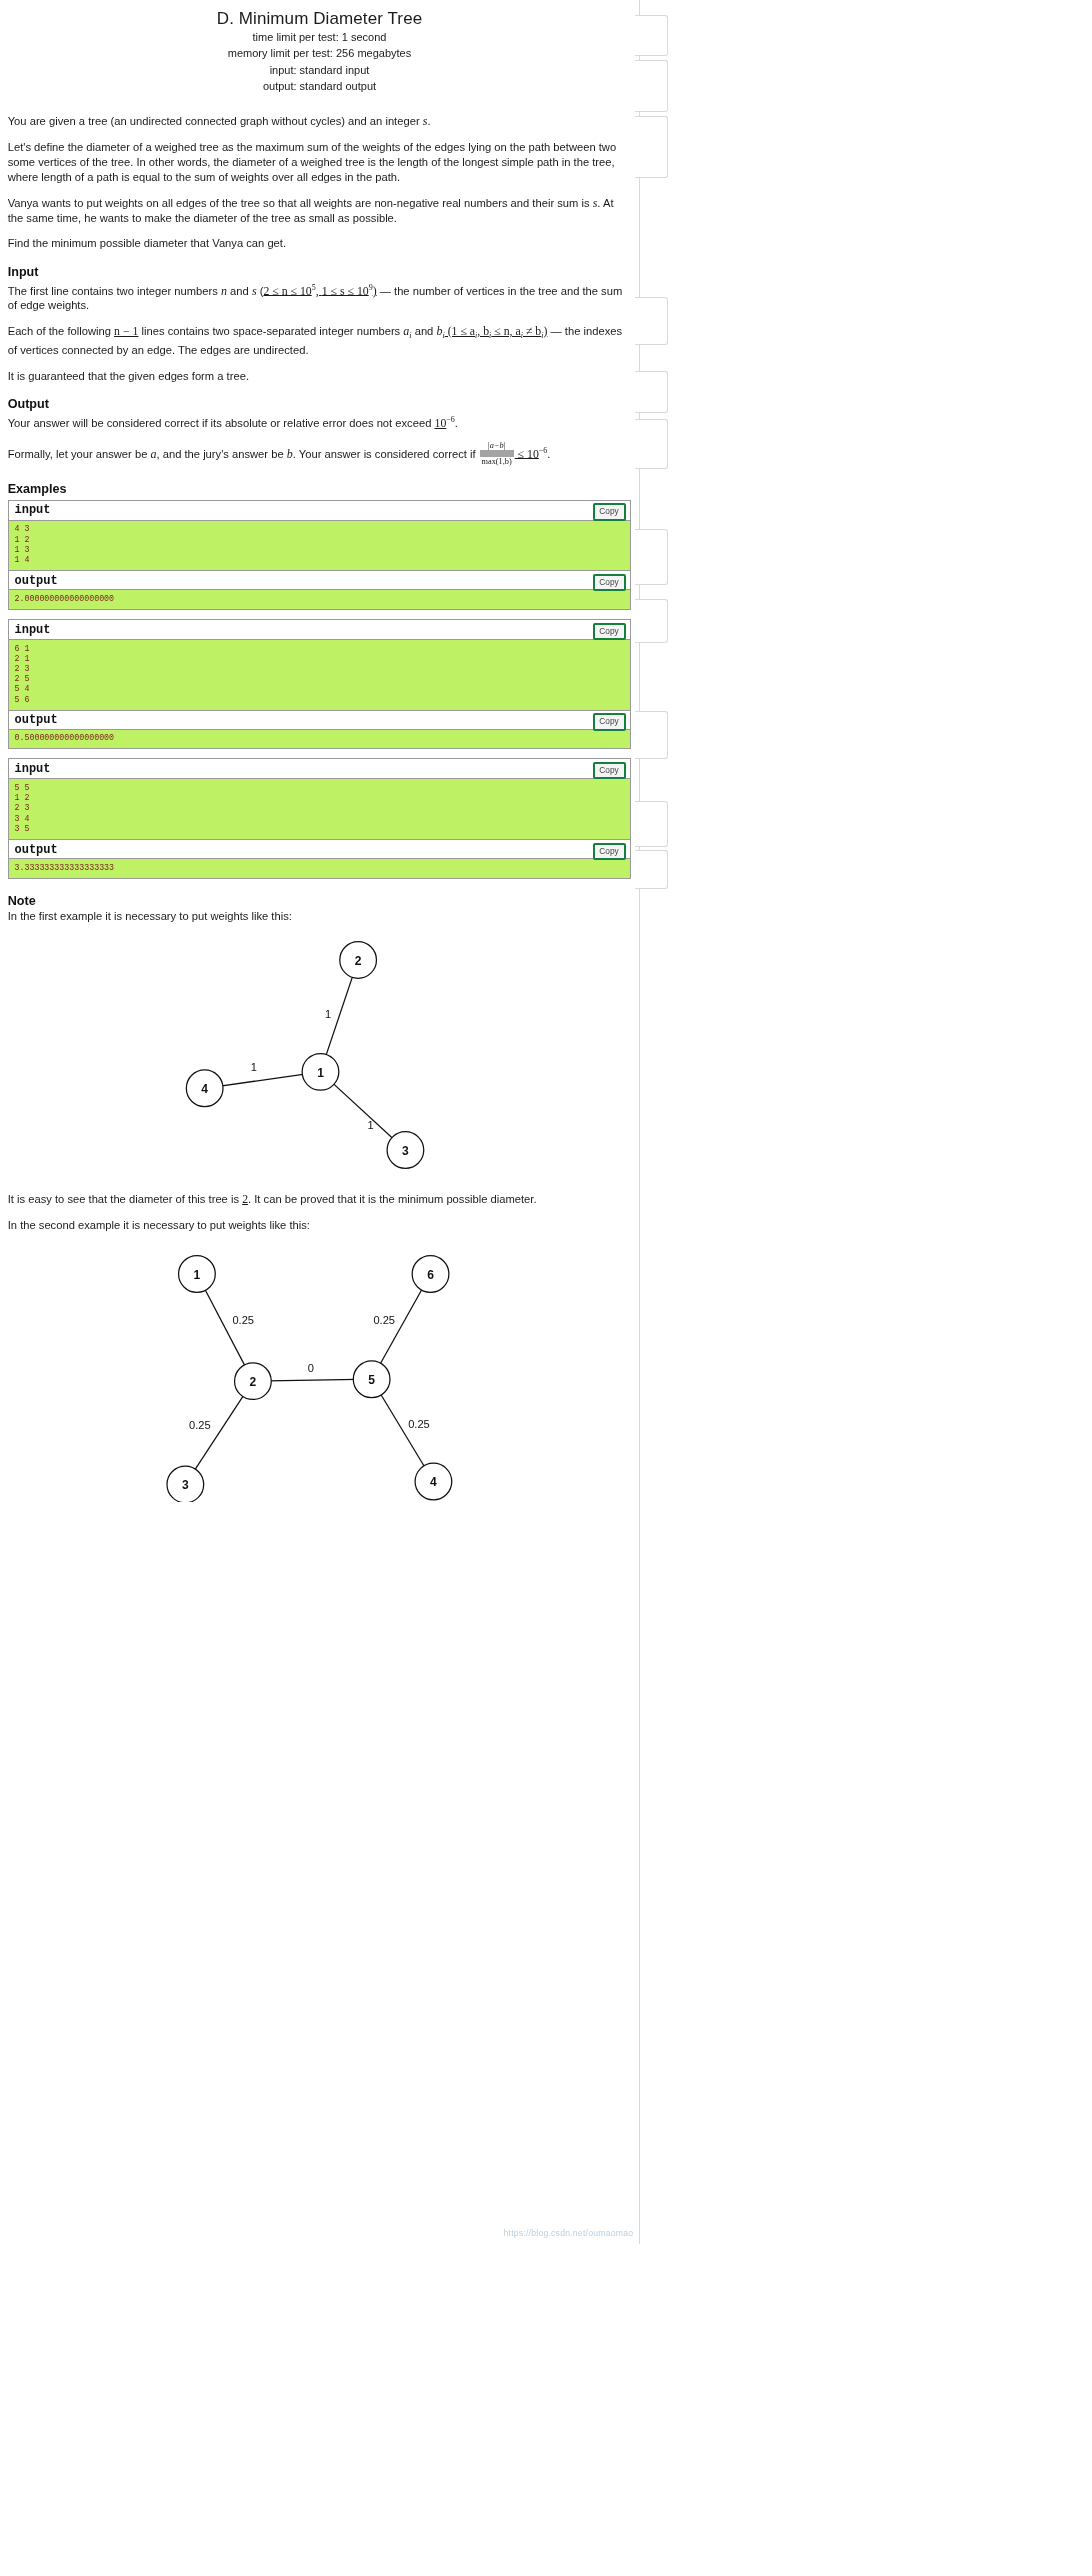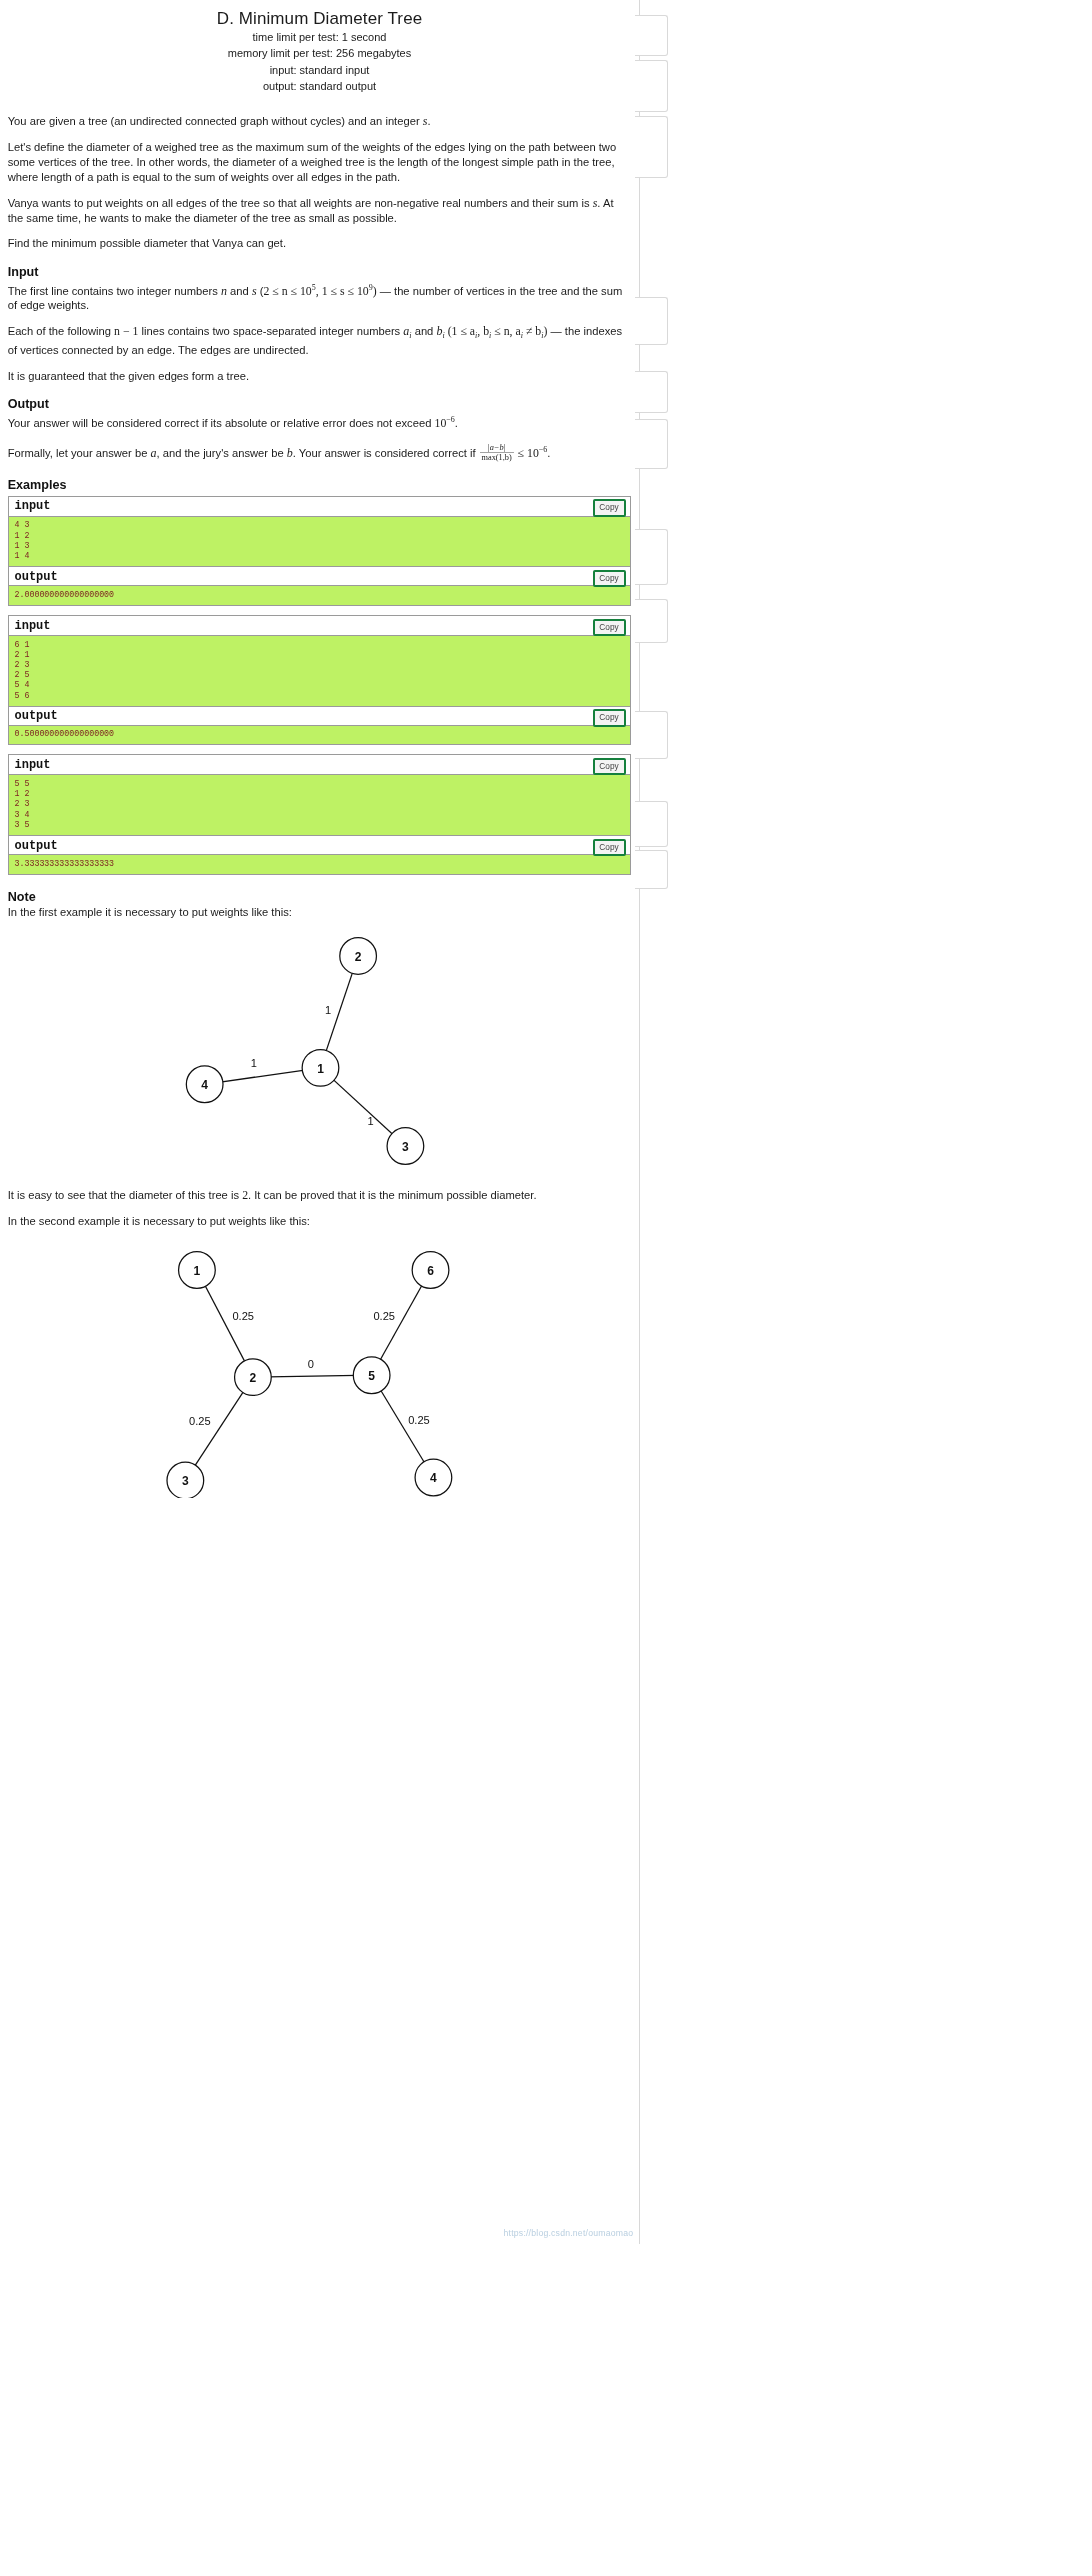--- a/index.html
+++ b/index.html
@@ -59,35 +59,35 @@
   }
   .sec-h {
     font-size:12.6px;
     font-weight:bold;
     margin:13.5px 0 1px 0;
     color:#111;
   }
   .sec-h + p.st { margin-top:0; }
   
   .m { font-family:"Liberation Serif", serif; font-style:italic; font-size:12px; }
-  .mo { font-family:"Liberation Serif", serif; font-style:normal; font-size:11.8px; }
+  .mo { font-family:"Liberation Serif", serif; font-style:normal; font-size:11.8px;text-decoration:underline; }
   sup.msup { font-size:8px; font-style:normal; font-family:"Liberation Serif", serif; vertical-align:super; }
   sub.msub { font-size:8px; font-style:italic; font-family:"Liberation Serif", serif; vertical-align:sub; }
   .frac {
     display:inline-block;
     vertical-align:middle;
     text-align:center;
     font-family:"Liberation Serif", serif;
     font-size:8.3px;
     line-height:1.12;
     margin:0 1px;
     position:relative;
     top:-1px;
   }
-  .frac .num { display:block; border-bottom:1px solid #a3a3a3; padding:0 1.9px; font-style:italic; }
+  .frac .num { display:block; border-bottom:7px solid #a3a3a3; padding:0 1.9px; font-style:italic; }
   .frac .den { display:block; padding:0 1.9px; font-style:normal; }
   
   .ex-h { font-size:12.6px; font-weight:bold; margin:14.5px 0 3.9px 0; }
   .sample {
     border:1px solid #9a9a9a;
     margin:0 0 8.7px 0;
     background:#fff;
   }
   .sample .title {
     position:relative;

